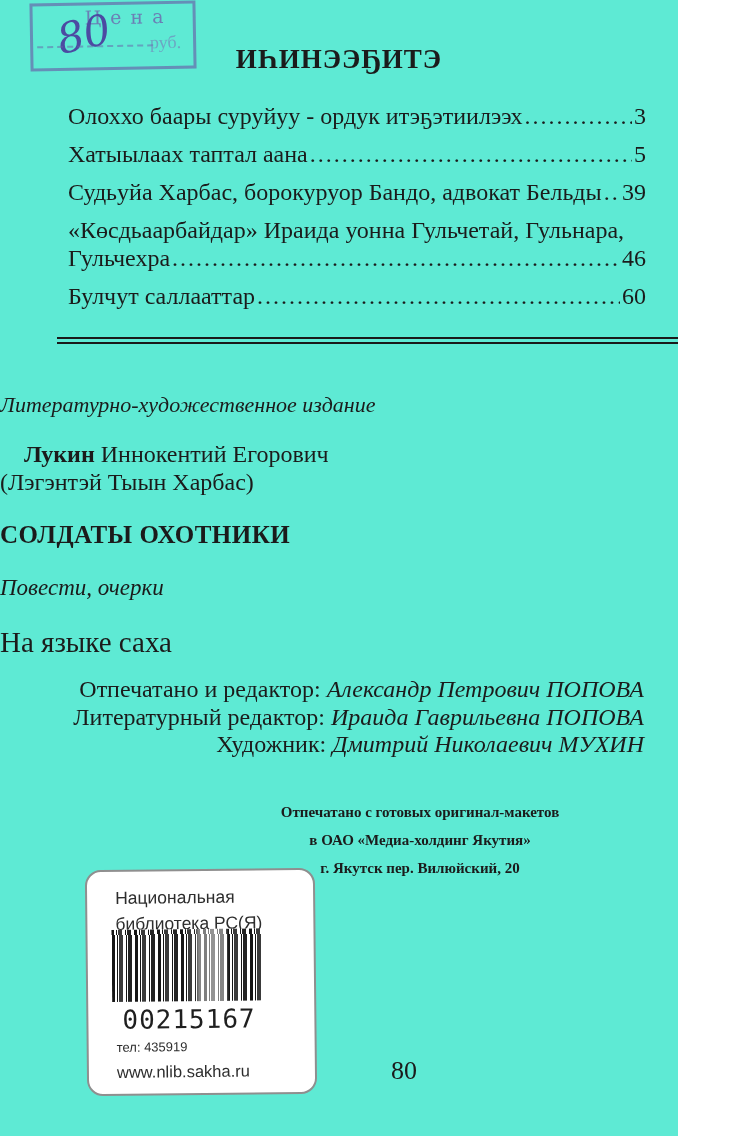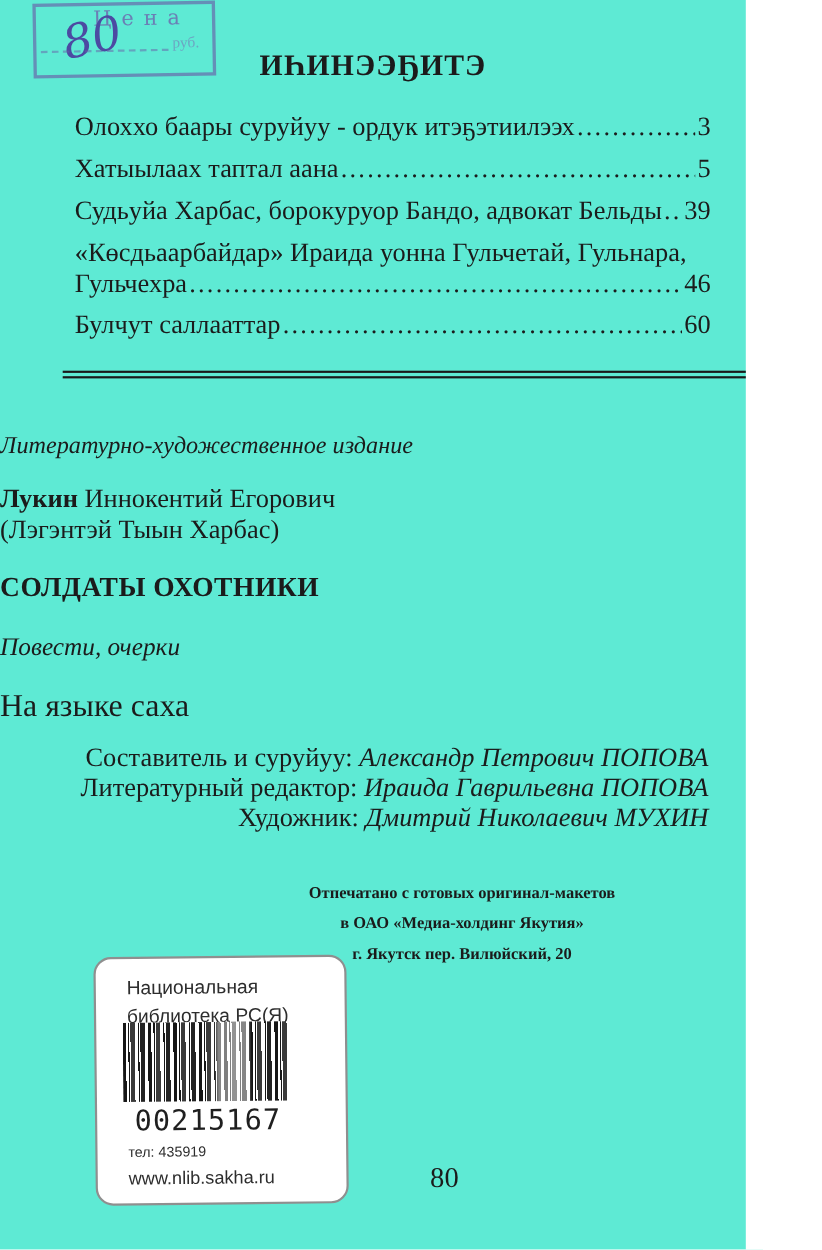--- a/index.html
+++ b/index.html
@@ -25,21 +25,21 @@
     position:absolute; left:24px; top:4px;
     font-size:42px; font-style:italic; font-family:"DejaVu Serif",serif;
     color:#4c4aa2; transform:rotate(-12deg);
   }
   .stamp-dash {
     position:absolute; left:4px; top:40px; width:116px; height:0;
     border-top:2px dashed rgba(104,94,168,.5);
   }
   .stamp-currency {
     position:absolute; right:12px; top:28px;
-    font-size:14px; color:rgba(120,110,180,.55);
+    font-size:18px; color:rgba(120,110,180,.55);
   }
 
   
   .toc-title {
     position:absolute; top:44px; left:0; width:100%;
     text-align:center; font-size:27px; font-weight:bold; letter-spacing:1px;
   }
   .toc { position:absolute; top:103px; left:68px; right:32px; font-size:24px; }
   .toc-row { display:flex; align-items:baseline; line-height:27px; margin-bottom:11px; }
   .toc-row.tight { margin-bottom:1px; }
@@ -48,21 +48,21 @@
   .toc-page { white-space:nowrap; }
 
   .rule-double {
     position:absolute; top:337px; left:57px; width:681px; height:3px;
     border-top:2px solid #1a1a1a; border-bottom:2px solid #1a1a1a;
   }
 
   
   .center-line { position:absolute; left:0; width:100%; }
   .edition   { top:392px; font-style:italic; font-size:22px; }
-  .author    { top:441px; font-size:24px; }
+  .author    { top:441px; font-size:24px;padding-left:24px; }
   .author b  { font-weight:bold; }
   .pseudonym { top:469px; font-size:24px; }
   .book-title{ top:521px; font-size:25px; font-weight:bold; letter-spacing:.5px; }
   .genre     { top:575px; font-size:23px; font-style:italic; }
   .language  { top:626px; font-size:29px; }
 
   .credits {
     position:absolute; top:676px; right:34px;
     text-align:right; font-size:24px; line-height:27.5px; white-space:nowrap;
   }
@@ -156,21 +156,21 @@
     <span>Иннокентий Егорович</span>
   </div>
   <div class="center-line pseudonym">(Лэгэнтэй Тыын Харбас)</div>
 
   <div class="center-line book-title">СОЛДАТЫ ОХОТНИКИ</div>
   <div class="center-line genre">Повести, очерки</div>
   <div class="center-line language">На языке саха</div>
 
   <div class="credits">
     <div>
-      <span>Составитель и суруйуу:</span>
+      <span>Отпечатано и редактор:</span>
       <span class="credit-name">Александр Петрович ПОПОВА</span>
     </div>
     <div>
       <span>Литературный редактор:</span>
       <span class="credit-name">Ираида Гаврильевна ПОПОВА</span>
     </div>
     <div>
       <span>Художник:</span>
       <span class="credit-name">Дмитрий Николаевич МУХИН</span>
     </div>

